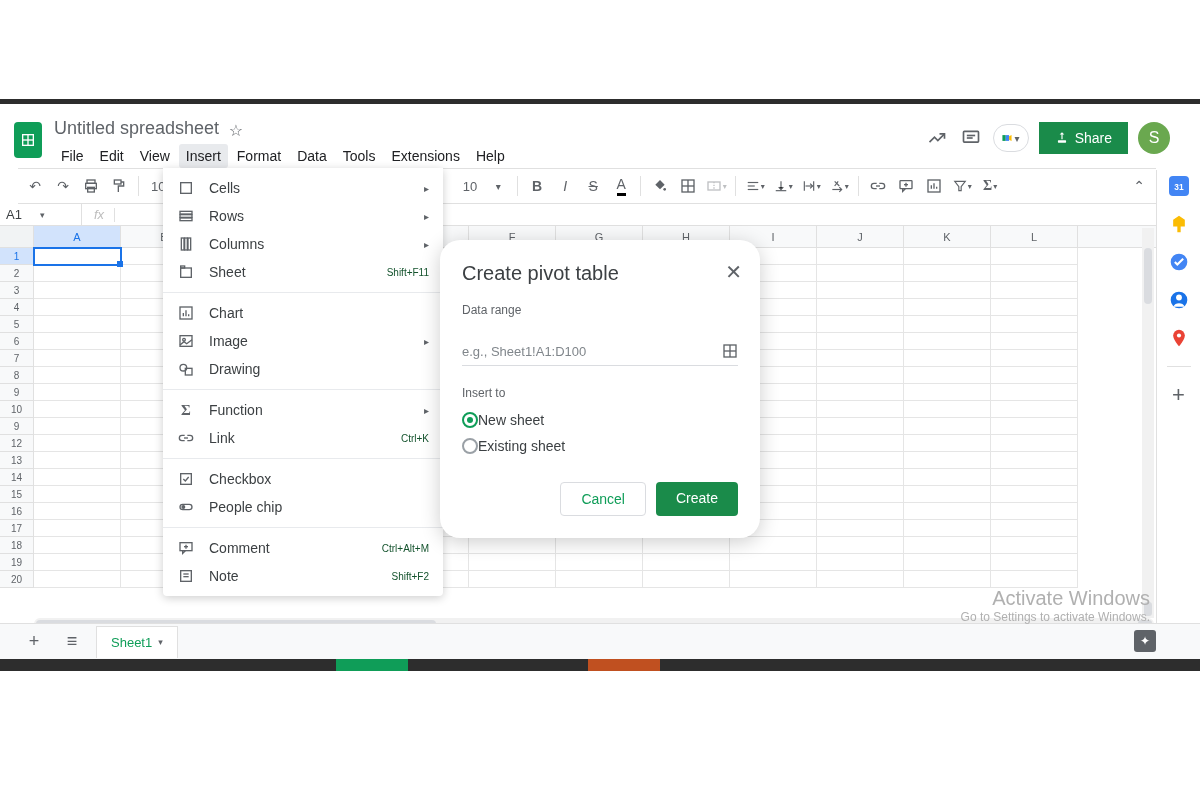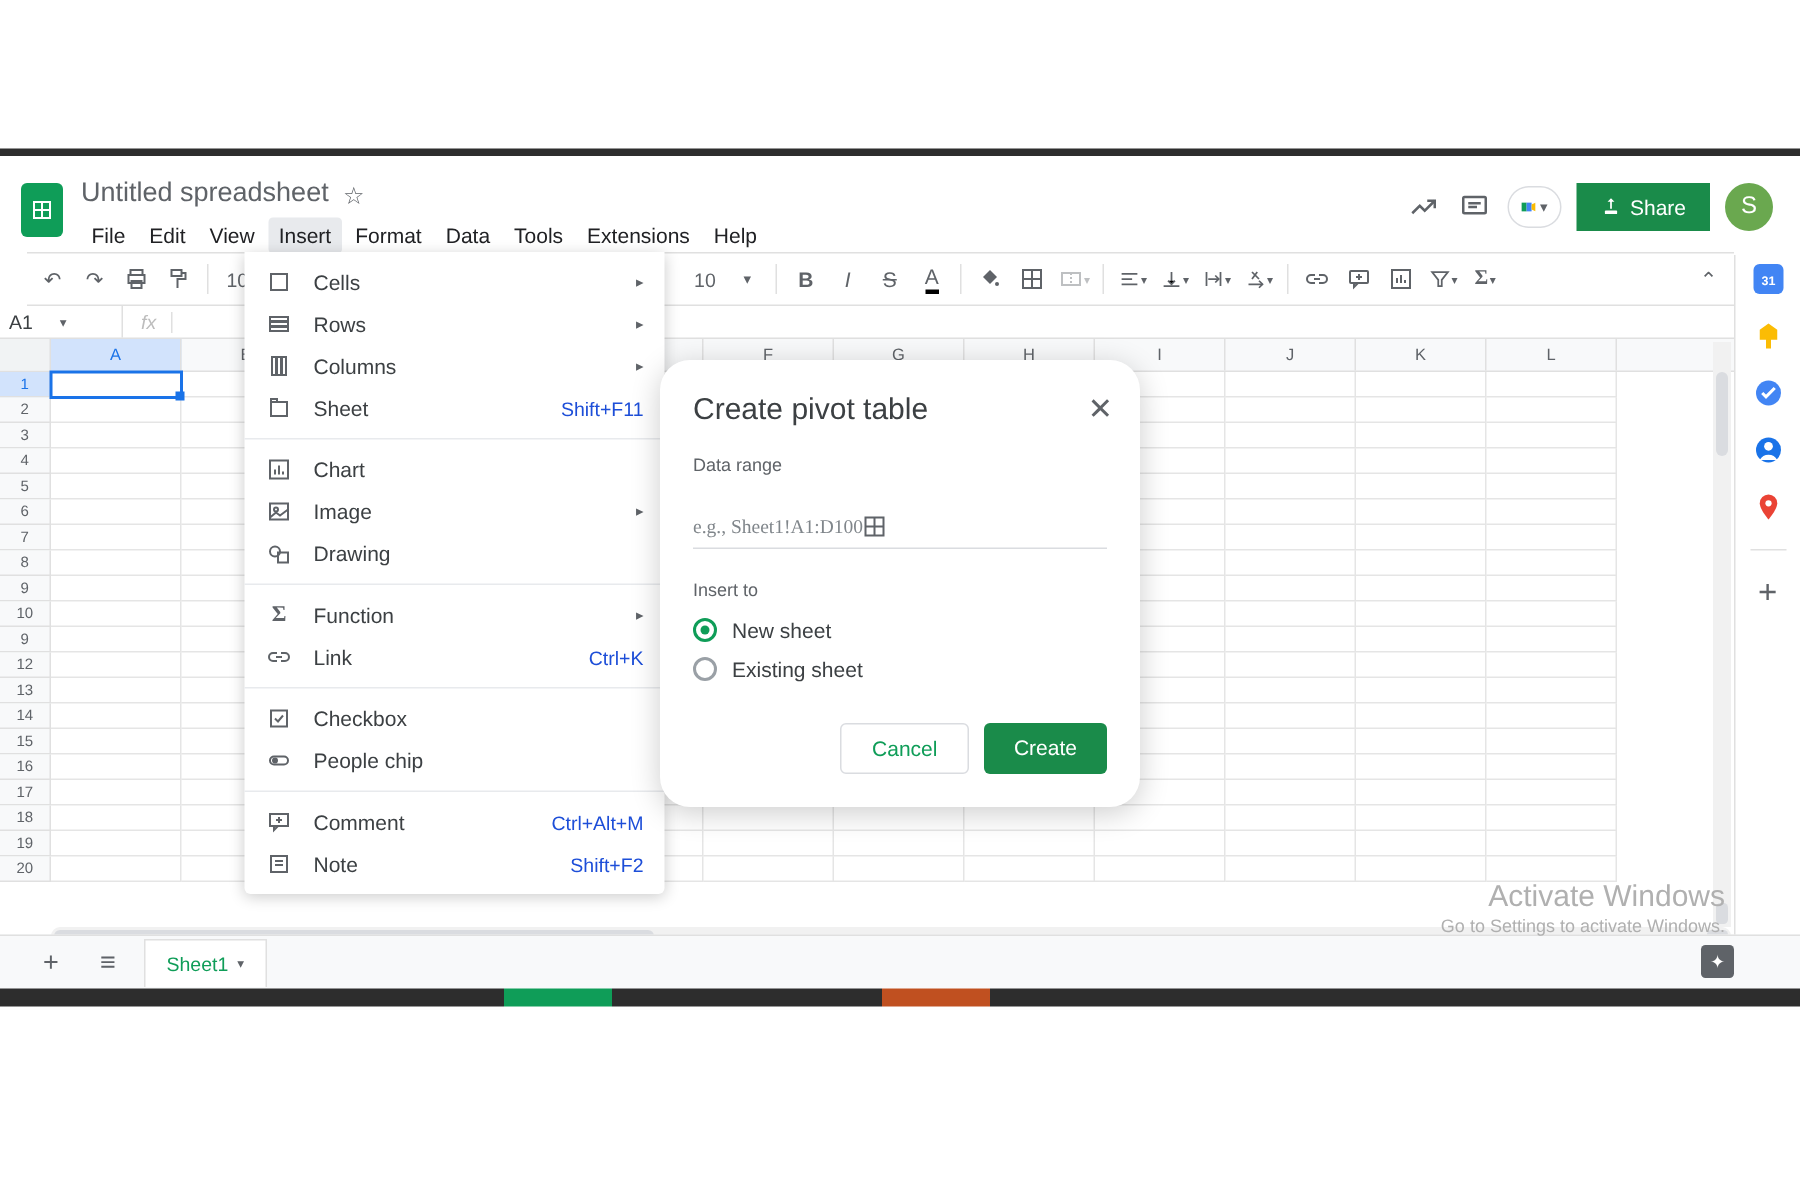--- a/index.html
+++ b/index.html
@@ -1,19 +1,19 @@
 <!DOCTYPE html>
 <html><head>
 <meta charset="utf-8">
 <style>
 * { box-sizing: border-box; margin: 0; padding: 0; }
 body { font-family: Arial, "Helvetica Neue", sans-serif; font-size: 13px; color: #3c4043; background: #fff; overflow: hidden; height: 800px; width: 1200px; position: relative; }
 .top-dark-bar { position: absolute; top: 0; left: 0; right: 0; height: 104px; background: #fff; }
 .top-dark-bar::after { content: ""; position: absolute; left: 0; right: 0; top: 99px; height: 5px; background: #2d2d2d; }
-.header { position: absolute; top: 112px; left: 0; right: 4px; display: flex; align-items: flex-start; padding: 6px 14px 0 14px; }
+.header { position: absolute; top: 112px; left: 0; right: 16px; display: flex; align-items: flex-start; padding: 6px 14px 0 14px; }
 .app-logo { width: 28px; height: 36px; background: #0f9d58; border-radius: 4px; position: relative; margin-right: 12px; margin-top: 4px; display:flex; align-items:center; justify-content:center; }
 .app-logo svg { width: 16px; height: 16px; }
 .title-area { flex: 1; }
 .doc-title { font-size: 18px; color: #5f6368; display: inline-block; }
 .star { display: inline-block; margin-left: 6px; color: #5f6368; font-size: 16px; vertical-align: middle; }
 .menu-bar { display: flex; gap: 2px; margin-top: 4px; font-size: 14px; color: #202124; }
 .menu-bar span { padding: 4px 7px; border-radius: 3px; cursor: pointer; }
 .menu-bar span.active { background: #e8eaed; }
 .header-right { display: flex; align-items: center; gap: 10px; margin-top: 4px; }
 .hdr-icon { width: 24px; height: 24px; display: flex; align-items: center; justify-content: center; color: #5f6368; }
@@ -45,31 +45,31 @@
 .right-panel { position: absolute; top: 170px; right: 0; bottom: 150px; width: 44px; border-left: 1px solid #e0e0e0; display: flex; flex-direction: column; align-items: center; gap: 18px; padding-top: 6px; }
 .rp-icon { width: 20px; height: 20px; border-radius: 4px; }
 .rp-expand { position: absolute; bottom: 6px; color: #5f6368; font-size: 16px; }
 .sheet-tabs { position: absolute; bottom: 141px; left: 0; right: 0; height: 36px; border-top: 1px solid #e0e0e0; display: flex; align-items: center; padding-left: 20px; gap: 10px; background:#f8f9fa; }
 .sheet-tab-btn { width: 28px; height: 28px; display: flex; align-items: center; justify-content: center; color: #5f6368; cursor: pointer; font-size: 18px; }
 .sheet-tab { background: #fff; padding: 8px 14px; font-size: 13px; color: #0f9d58; font-weight: 500; border-radius: 0; border-top: 1px solid #e0e0e0; border-left: 1px solid #e0e0e0; border-right: 1px solid #e0e0e0; display:flex; align-items:center; gap:6px;}
 .explore-btn { position: absolute; right: 44px; width: 22px; height: 22px; background: #5f6368; border-radius: 3px; display: flex; align-items: center; justify-content: center; color: #fff; font-size: 12px; bottom: 7px; }
 .bottom-dark { position: absolute; bottom: 129px; left: 0; right: 0; height: 12px; background: linear-gradient(to right, #2d2d2d 0%, #2d2d2d 28%, #0f9d58 28%, #0f9d58 34%, #2d2d2d 34%, #2d2d2d 49%, #c05020 49%, #c05020 55%, #2d2d2d 55%, #2d2d2d 100%); }
 .insert-menu { position: absolute; top: 168px; left: 163px; width: 280px; background: #fff; box-shadow: 0 2px 10px rgba(0,0,0,0.2); border-radius: 0 0 4px 4px; padding: 6px 0; z-index: 50; }
 .menu-item { display: flex; align-items: center; padding: 6px 14px; font-size: 14px; color: #3c4043; cursor: pointer; gap: 14px; position: relative; height: 28px; }
-.menu-item .shortcut { position: absolute; right: 14px; color: #1d4ed8; font-size: 13px; }
+.menu-item .shortcut { position: absolute; right: 14px; color: #14532d; font-size: 10px; }
 .menu-item .submenu-arrow { position: absolute; right: 14px; color: #5f6368; font-size: 10px; }
 .menu-divider { height: 1px; background: #e8eaed; margin: 6px 0; }
 .menu-icon { width: 18px; height: 18px; display: flex; align-items: center; justify-content: center; color: #5f6368; }
 .dialog { position: absolute; top: 240px; left: 440px; width: 320px; background: #fff; box-shadow: 0 4px 20px rgba(0,0,0,0.2); border-radius: 20px; padding: 22px; z-index: 60; }
 .dialog-title { font-size: 20px; color: #3c4043; margin-bottom: 18px; }
 .dialog-close { position: absolute; top: 20px; right: 18px; font-size: 20px; color: #5f6368; cursor: pointer; }
 .dialog-label { font-size: 12px; color: #5f6368; margin-bottom: 20px; }
-.dialog-input { width: 100%; border: none; border-bottom: 1px solid #dadce0; padding: 6px 0; font-size: 13px; color: #80868b; margin-bottom: 20px; background: transparent; display: flex; align-items: center; justify-content: flex-start; font-family: Liberation Serif, serif; }
+.dialog-input { width: 100%; border: none; border-bottom: 1px solid #dadce0; padding: 6px 0; font-size: 13px; color: #80868b; margin-bottom: 20px; background: transparent; display: flex; align-items: center; justify-content: space-between; }
 .dialog-section-label { font-size: 12px; color: #5f6368; margin-bottom: 12px; }
-.radio-row { display: flex; align-items: center; gap: 10px; font-size: 14px; color: #3c4043; margin-bottom: 10px; }
+.radio-row { display: flex; align-items: center; font-size: 14px; color: #3c4043; margin-bottom: 10px; }
 .radio { width: 16px; height: 16px; border-radius: 50%; border: 2px solid #9aa0a6; position: relative; }
 .radio.checked { border-color: #0f9d58; }
 .radio.checked::after { content: ""; position: absolute; inset: 3px; background: #0f9d58; border-radius: 50%; }
 .dialog-actions { display: flex; justify-content: flex-end; gap: 10px; margin-top: 28px; }
 .dlg-btn { padding: 8px 20px; border-radius: 4px; font-size: 14px; font-weight: 500; cursor: pointer; }
 .dlg-btn.cancel { border: 1px solid #dadce0; color: #0f9d58; background: #fff; }
 .dlg-btn.create { background: #1a8b4a; color: #fff; border: none; }
 .activate-windows { position: absolute; right: 50px; bottom: 176px; text-align: right; color: #b0b0b0; z-index: 40; }
 .activate-windows .aw-title { font-size: 20px; font-weight: 400; }
 .activate-windows .aw-sub { font-size: 12px; }

